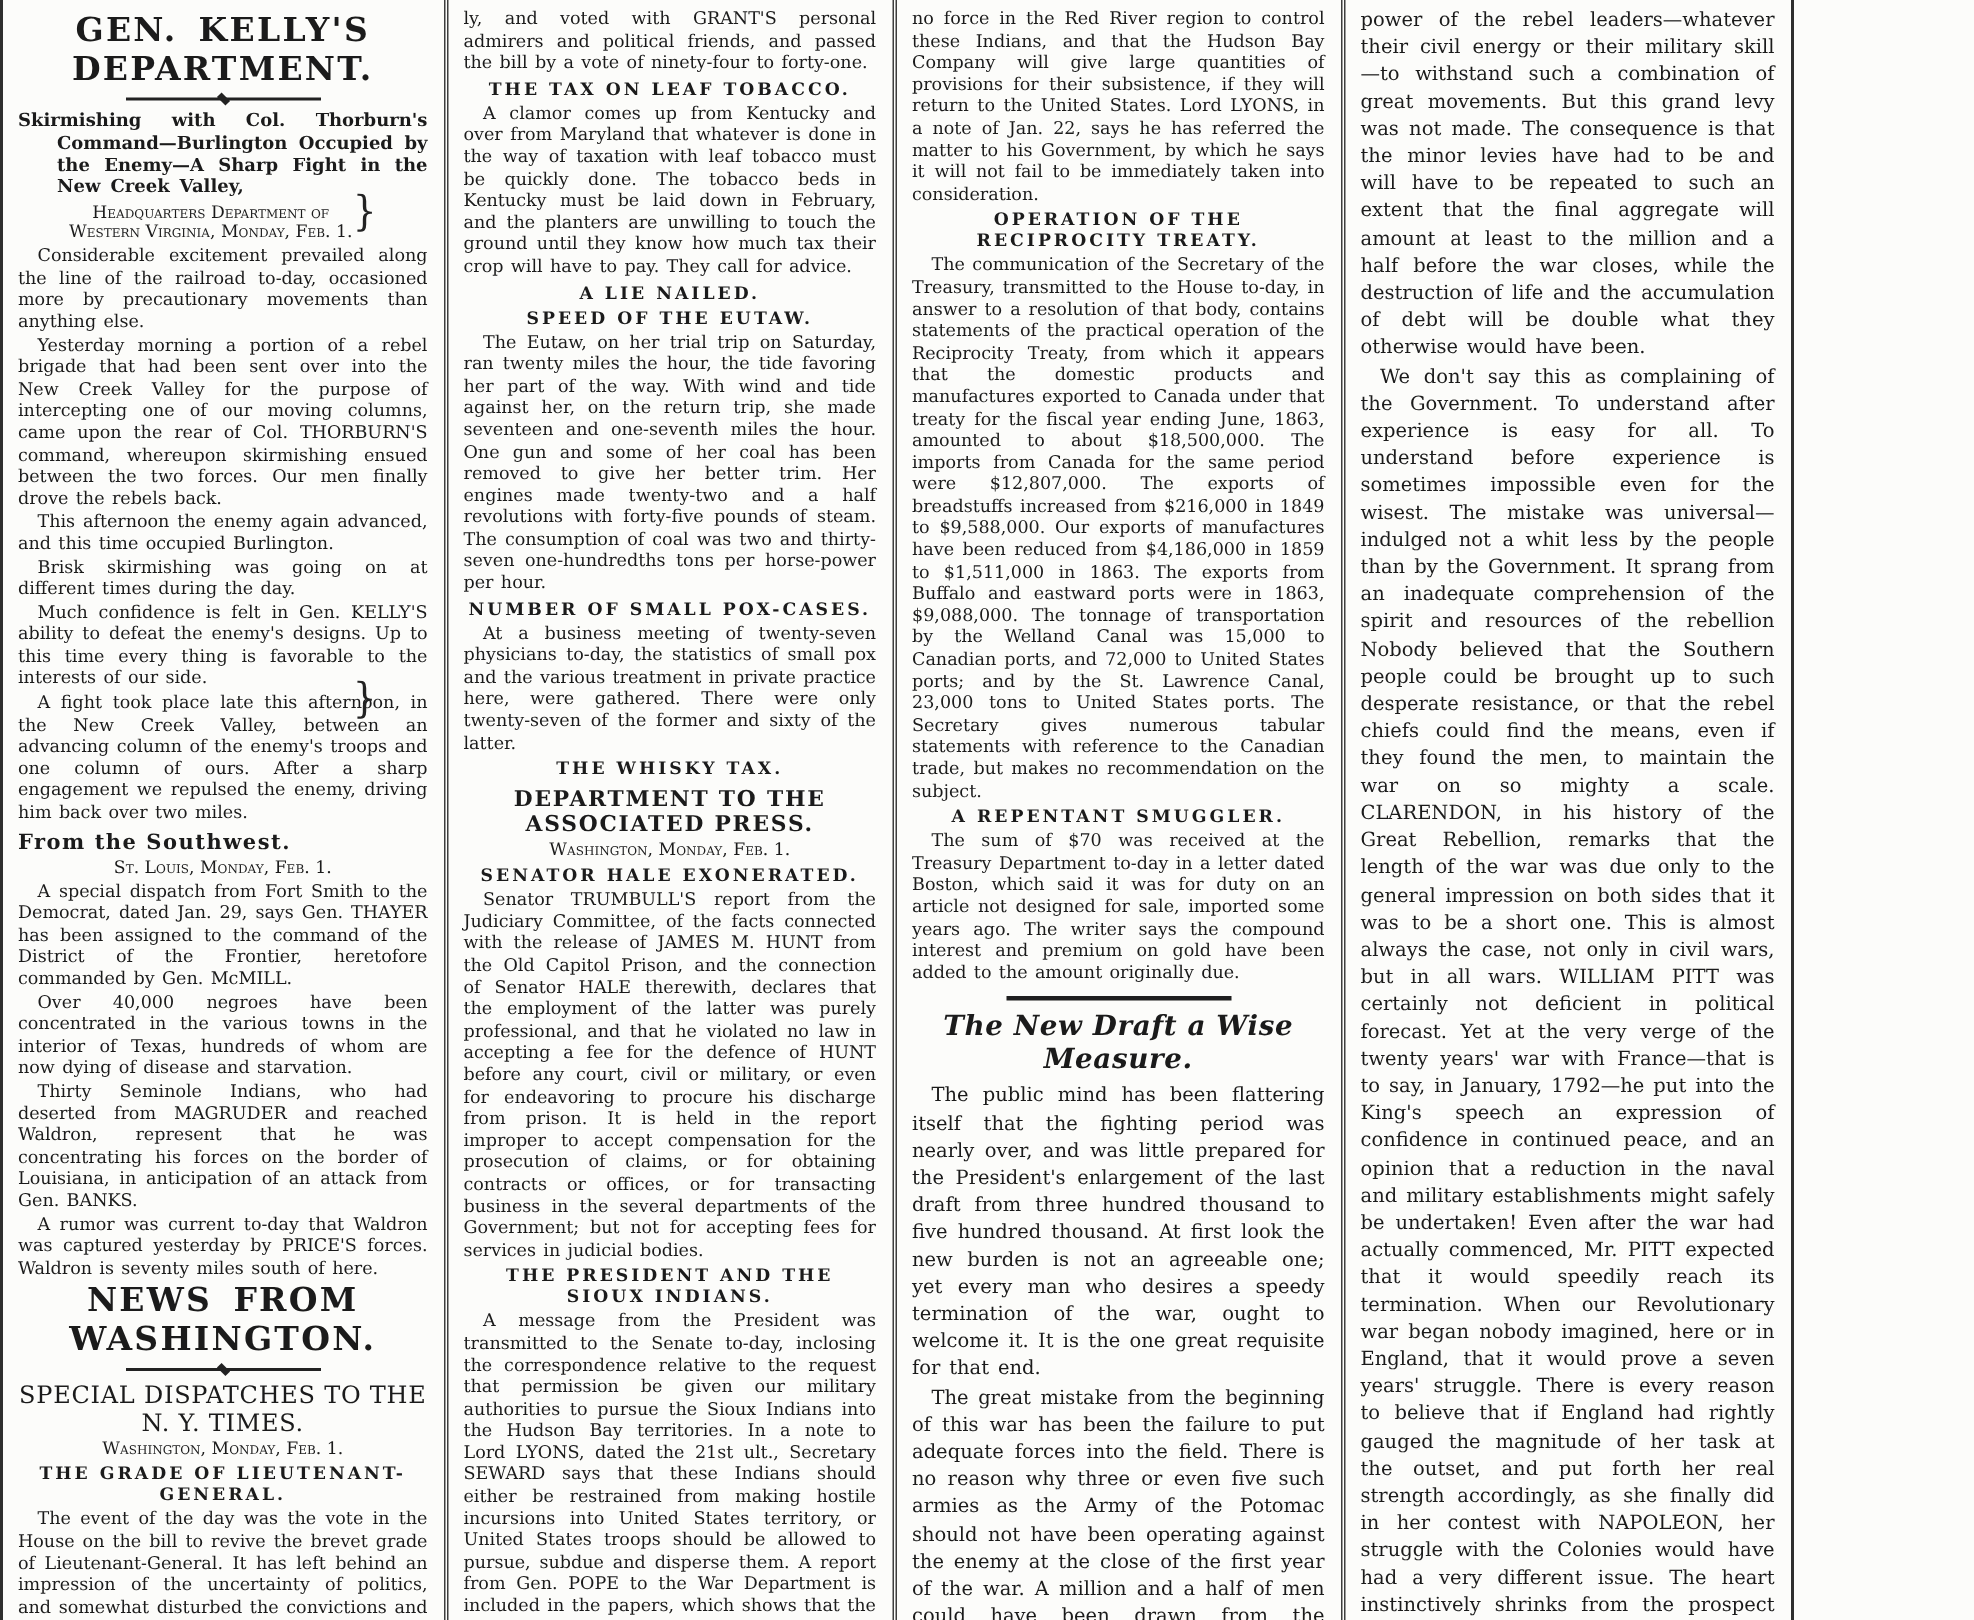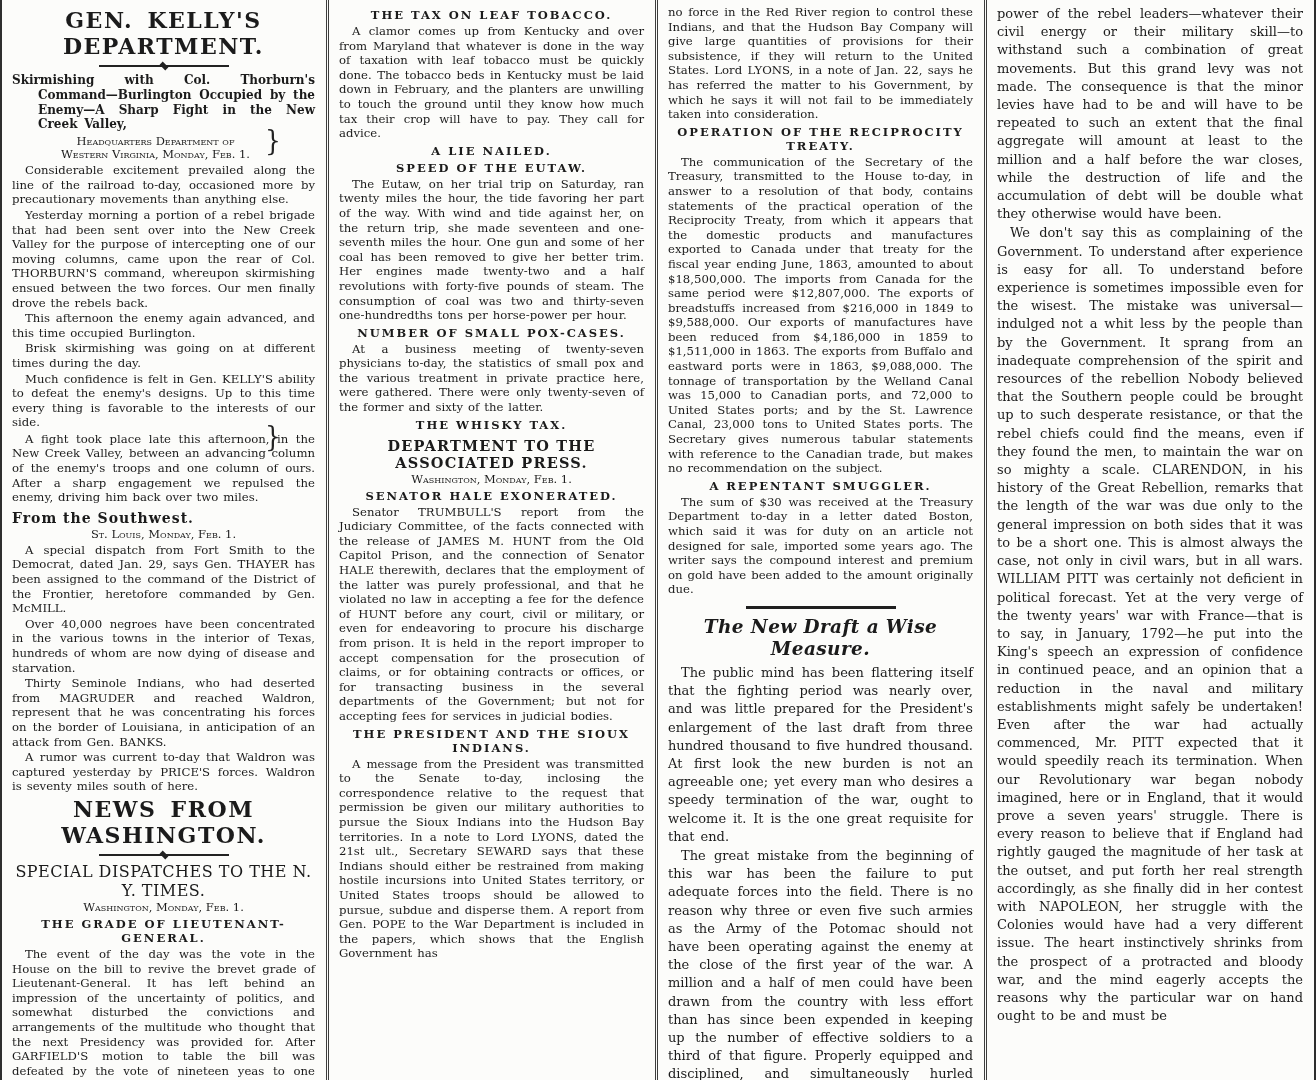--- a/index.html
+++ b/index.html
@@ -3,21 +3,21 @@
 <meta charset="utf-8">
 <style>
   html,body{margin:0;padding:0;}
   body{
     width:1316px;height:1080px;overflow:hidden;
     background:#fcfcfa;color:#1b1b1b;
     font-family:"DejaVu Serif","Liberation Serif",serif;
   }
   .paper{display:flex;width:1316px;height:1080px;}
   .col{
-    width:329px;height:1080px;box-sizing:border-box;
+    width:299px;height:1080px;box-sizing:border-box;
     padding:5px 11px 0 10px;overflow:hidden;
     border-right:3px double #3d3d3d;
   }
   .col:first-child{border-left:2px solid #2e2e2e;}
   .col:last-child{border-right:2px solid #2e2e2e;}
 
   .headline{
     font-size:22px;font-weight:bold;text-align:center;
     letter-spacing:1.5px;word-spacing:5px;margin:2px 0 0;line-height:26px;
   }
@@ -87,41 +87,42 @@
       <div class="para"><span>Thirty Seminole Indians, who had deserted from MAGRUDER and reached Waldron, represent that he was concentrating his forces on the border of Louisiana, in anticipation of an attack from Gen. BANKS.</span></div>
       <div class="para"><span>A rumor was current to-day that Waldron was captured yesterday by PRICE'S forces. Waldron is seventy miles south of here.</span></div>
       <div class="headline"><span>NEWS FROM WASHINGTON.</span></div>
       <div class="ornament"></div>
       <div class="subhead-caps"><span>SPECIAL DISPATCHES TO THE N. Y. TIMES.</span></div>
       <div class="dateline"><span>Washington, Monday, Feb. 1.</span></div>
       <div class="crosshead"><span>THE GRADE OF LIEUTENANT-GENERAL.</span></div>
       <div class="para"><span>The event of the day was the vote in the House on the bill to revive the brevet grade of Lieutenant-General. It has left behind an impression of the uncertainty of politics, and somewhat disturbed the convictions and arrangements of the multitude who thought that the next Presidency was provided for. After GARFIELD'S motion to table the bill was defeated by the vote of nineteen yeas to one hundred and thirteen nays, the House accepted Ross' amendment, to appoint Gen. GRANT Lieutenant-General, in the body of the bill, by the overwhelming vote of one hundred and eleven to seventeen. Thus amended, the bill was crowded to its passage. The Democrats and all the opponents of Mr. LINCOLN'S Administration fell into line immediate-</span></div>
     </div>
     <div class="col">
+      <div class="para cont"><span>ly, and voted with GRANT'S personal admirers and political friends, and passed the bill by a vote of ninety-four to forty-one.</span></div>
       <div class="crosshead"><span>THE TAX ON LEAF TOBACCO.</span></div>
       <div class="para"><span>A clamor comes up from Kentucky and over from Maryland that whatever is done in the way of taxation with leaf tobacco must be quickly done. The tobacco beds in Kentucky must be laid down in February, and the planters are unwilling to touch the ground until they know how much tax their crop will have to pay. They call for advice.</span></div>
       <div class="crosshead"><span>A LIE NAILED.</span></div>
       <div class="crosshead"><span>SPEED OF THE EUTAW.</span></div>
       <div class="para"><span>The Eutaw, on her trial trip on Saturday, ran twenty miles the hour, the tide favoring her part of the way. With wind and tide against her, on the return trip, she made seventeen and one-seventh miles the hour. One gun and some of her coal has been removed to give her better trim. Her engines made twenty-two and a half revolutions with forty-five pounds of steam. The consumption of coal was two and thirty-seven one-hundredths tons per horse-power per hour.</span></div>
       <div class="crosshead"><span>NUMBER OF SMALL POX-CASES.</span></div>
       <div class="para"><span>At a business meeting of twenty-seven physicians to-day, the statistics of small pox and the various treatment in private practice here, were gathered. There were only twenty-seven of the former and sixty of the latter.</span></div>
       <div class="crosshead"><span>THE WHISKY TAX.</span></div>
       <div class="crosshead big"><span>DEPARTMENT TO THE ASSOCIATED PRESS.</span></div>
       <div class="dateline"><span>Washington, Monday, Feb. 1.</span></div>
       <div class="crosshead"><span>SENATOR HALE EXONERATED.</span></div>
       <div class="para"><span>Senator TRUMBULL'S report from the Judiciary Committee, of the facts connected with the release of JAMES M. HUNT from the Old Capitol Prison, and the connection of Senator HALE therewith, declares that the employment of the latter was purely professional, and that he violated no law in accepting a fee for the defence of HUNT before any court, civil or military, or even for endeavoring to procure his discharge from prison. It is held in the report improper to accept compensation for the prosecution of claims, or for obtaining contracts or offices, or for transacting business in the several departments of the Government; but not for accepting fees for services in judicial bodies.</span></div>
       <div class="crosshead"><span>THE PRESIDENT AND THE SIOUX INDIANS.</span></div>
       <div class="para"><span>A message from the President was transmitted to the Senate to-day, inclosing the correspondence relative to the request that permission be given our military authorities to pursue the Sioux Indians into the Hudson Bay territories. In a note to Lord LYONS, dated the 21st ult., Secretary SEWARD says that these Indians should either be restrained from making hostile incursions into United States territory, or United States troops should be allowed to pursue, subdue and disperse them. A report from Gen. POPE to the War Department is included in the papers, which shows that the English Government has</span></div>
     </div>
     <div class="col">
       <div class="para cont"><span>no force in the Red River region to control these Indians, and that the Hudson Bay Company will give large quantities of provisions for their subsistence, if they will return to the United States. Lord LYONS, in a note of Jan. 22, says he has referred the matter to his Government, by which he says it will not fail to be immediately taken into consideration.</span></div>
       <div class="crosshead"><span>OPERATION OF THE RECIPROCITY TREATY.</span></div>
       <div class="para"><span>The communication of the Secretary of the Treasury, transmitted to the House to-day, in answer to a resolution of that body, contains statements of the practical operation of the Reciprocity Treaty, from which it appears that the domestic products and manufactures exported to Canada under that treaty for the fiscal year ending June, 1863, amounted to about $18,500,000. The imports from Canada for the same period were $12,807,000. The exports of breadstuffs increased from $216,000 in 1849 to $9,588,000. Our exports of manufactures have been reduced from $4,186,000 in 1859 to $1,511,000 in 1863. The exports from Buffalo and eastward ports were in 1863, $9,088,000. The tonnage of transportation by the Welland Canal was 15,000 to Canadian ports, and 72,000 to United States ports; and by the St. Lawrence Canal, 23,000 tons to United States ports. The Secretary gives numerous tabular statements with reference to the Canadian trade, but makes no recommendation on the subject.</span></div>
       <div class="crosshead"><span>A REPENTANT SMUGGLER.</span></div>
-      <div class="para"><span>The sum of $30 was received at the Treasury Department to-day in a letter dated Boston, which said it was for duty on an article not designed for sale, imported some years ago. The writer says the compound interest and premium on gold have been added to the amount originally due.</span></div>
+      <div class="para"><span>The sum of $70 was received at the Treasury Department to-day in a letter dated Boston, which said it was for duty on an article not designed for sale, imported some years ago. The writer says the compound interest and premium on gold have been added to the amount originally due.</span></div>
       <div class="midrule"></div>
       <div class="editorial-head"><span>The New Draft a Wise Measure.</span></div>
       <div class="para lg"><span>The public mind has been flattering itself that the fighting period was nearly over, and was little prepared for the President's enlargement of the last draft from three hundred thousand to five hundred thousand. At first look the new burden is not an agreeable one; yet every man who desires a speedy termination of the war, ought to welcome it. It is the one great requisite for that end.</span></div>
       <div class="para lg"><span>The great mistake from the beginning of this war has been the failure to put adequate forces into the field. There is no reason why three or even five such armies as the Army of the Potomac should not have been operating against the enemy at the close of the first year of the war. A million and a half of men could have been drawn from the country with less effort than has since been expended in keeping up the number of effective soldiers to a third of that figure. Properly equipped and disciplined, and simultaneously hurled forward upon the “Confederacy” from different directions, they would have crushed it within six months, almost to a dead certainty. It would not have been within the</span></div>
     </div>
     <div class="col">
       <div class="para lg cont"><span>power of the rebel leaders—whatever their civil energy or their military skill—to withstand such a combination of great movements. But this grand levy was not made. The consequence is that the minor levies have had to be and will have to be repeated to such an extent that the final aggregate will amount at least to the million and a half before the war closes, while the destruction of life and the accumulation of debt will be double what they otherwise would have been.</span></div>
       <div class="para lg"><span>We don't say this as complaining of the Government. To understand after experience is easy for all. To understand before experience is sometimes impossible even for the wisest. The mistake was universal—indulged not a whit less by the people than by the Government. It sprang from an inadequate comprehension of the spirit and resources of the rebellion  Nobody believed that the Southern people could be brought up to such desperate resistance, or that the rebel chiefs could find the means, even if they found the men, to maintain the war on so mighty a scale. CLARENDON, in his history of the Great Rebellion, remarks that the length of the war was due only to the general impression on both sides that it was to be a short one. This is almost always the case, not only in civil wars, but in all wars. WILLIAM PITT was certainly not deficient in political forecast. Yet at the very verge of the twenty years' war with France—that is to say, in January, 1792—he put into the King's speech an expression of confidence in continued peace, and an opinion that a reduction in the naval and military establishments might safely be undertaken! Even after the war had actually commenced, Mr. PITT expected that it would speedily reach its termination. When our Revolutionary war began nobody imagined, here or in England, that it would prove a seven years' struggle. There is every reason to believe that if England had rightly gauged the magnitude of her task at the outset, and put forth her real strength accordingly, as she finally did in her contest with NAPOLEON, her struggle with the Colonies would have had a very different issue. The heart instinctively shrinks from the prospect of a protracted and bloody war, and the mind eagerly accepts the reasons why the particular war on hand ought to be and must be</span></div>
     </div>
   </div>

